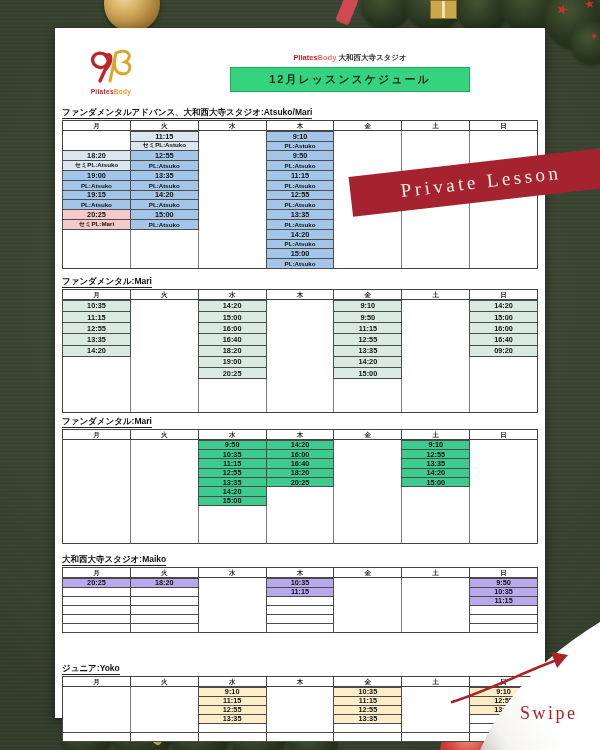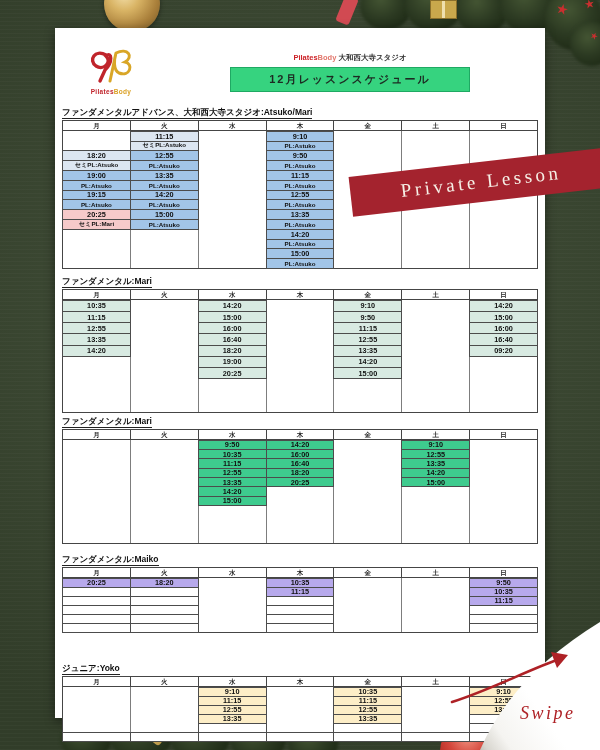--- a/index.html
+++ b/index.html
@@ -259,21 +259,21 @@
             <div class="cell" style="top: 8.8px; height: 10.3px; background: rgb(62, 203, 142);">12:55</div>
             <div class="cell" style="top: 18.1px; height: 10.3px; background: rgb(62, 203, 142);">13:35</div>
             <div class="cell" style="top: 27.4px; height: 10.3px; background: rgb(62, 203, 142);">14:20</div>
             <div class="cell" style="top: 36.7px; height: 10.3px; background: rgb(62, 203, 142);">15:00</div>
           </div>
           <div class="col"></div>
         </div>
     </div>
   </div>
   <div class="sched" style="top: 520px;">
-    <div class="tbl-title">ファンダメンタル:Maiko</div>
+    <div class="tbl-title">大和西大寺スタジオ:Maiko</div>
     <div class="tbl">
       <div class="hdr-row">
           <div class="hdr-cell">月</div>
           <div class="hdr-cell">火</div>
           <div class="hdr-cell">水</div>
           <div class="hdr-cell">木</div>
           <div class="hdr-cell">金</div>
           <div class="hdr-cell">土</div>
           <div class="hdr-cell">日</div>
         </div>
@@ -371,13 +371,13 @@
 
 </div>
 
 <div class="banner" style="background: rgb(164, 35, 46);">Private Lesson</div>
 
 <div class="curl"></div>
 <svg class="swipe-arrow" width="130" height="58" viewBox="0 0 130 58">
   <path d="M4 54 C 42 42 80 22 114 10" stroke="#ae2126" stroke-width="2.6" fill="none" stroke-linecap="round"></path>
   <path d="M103 4 L120 7 L109 20 Z" fill="#ae2126"></path>
 </svg>
-<div class="swipe-text" style="color: rgb(174, 33, 38); font-style: italic;">Swipe</div>
+<div class="swipe-text" style="color: rgb(174, 33, 38);">Swipe</div>
 
 </body></html>

